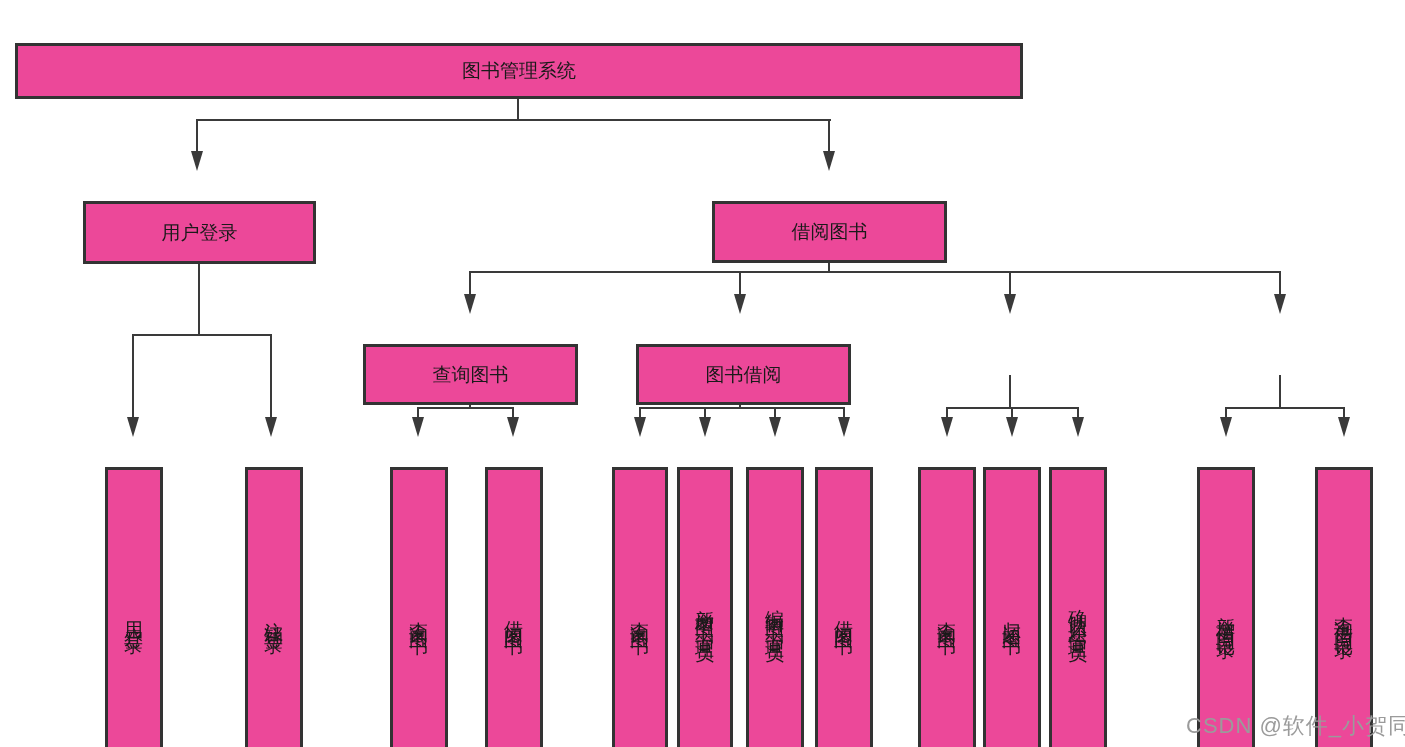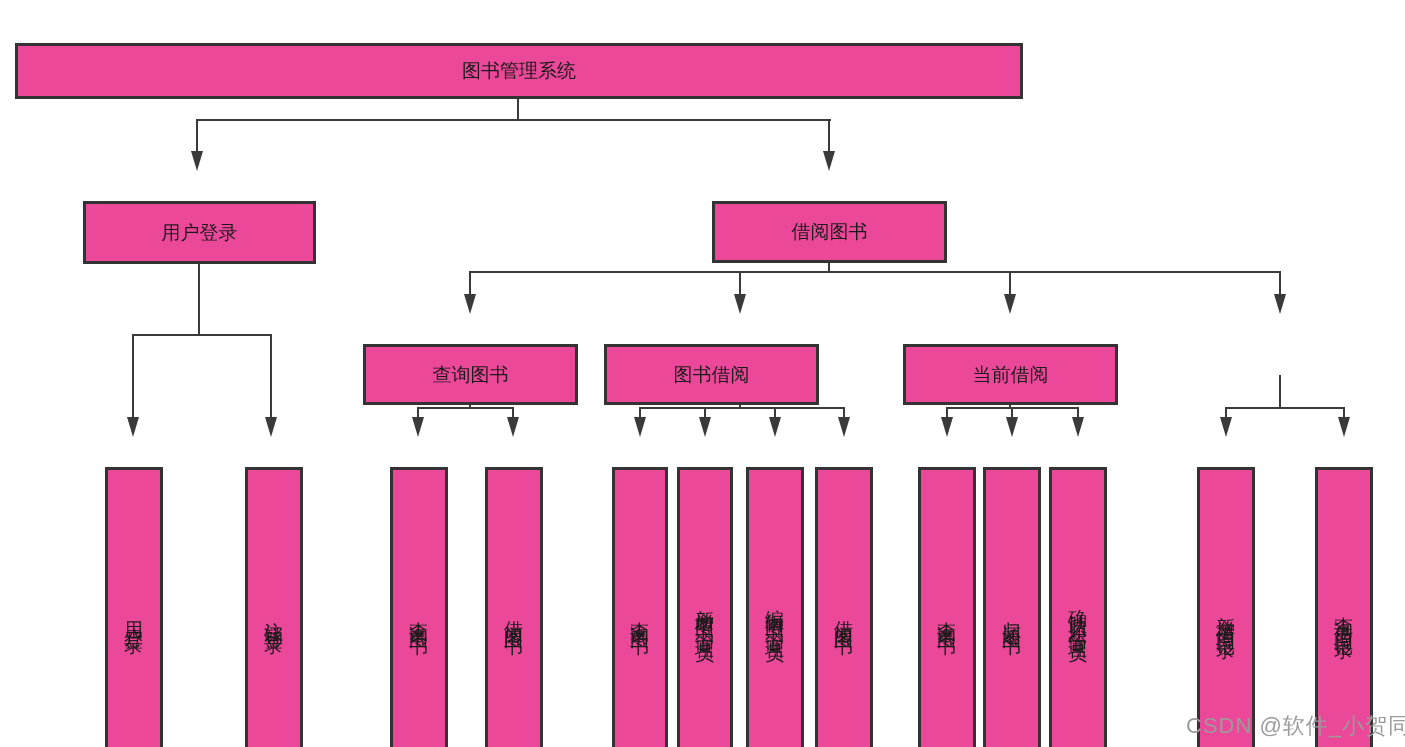--- a/index.html
+++ b/index.html
@@ -121,23 +121,22 @@
   <div class="arrow" style="left:1338px;top:417px"></div>
 
   <div class="box" style="left:15px;top:13px;width:1008px;height:56px">图书管理系统</div>
 
   <div class="box" style="left:83px;top:171px;width:233px;height:63px">用户登录</div>
 
   <div class="box" style="left:712px;top:171px;width:235px;height:62px">借阅图书</div>
 
   <div class="box" style="left:363px;top:314px;width:215px;height:61px">查询图书</div>
 
-  <div class="box" style="left:604px;top:314px;width:215px;height:61px">图书借阅</div>
+  <div class="box" style="left:636px;top:314px;width:215px;height:61px">图书借阅</div>
 
-  <div class="box" style="left:903px;top:314px;width:215px;height:61px">当前借阅</div>
 
 
   <div class="box vbox" style="left:105px;top:437px;width:58px;height:298px">用户登录</div>
 
   <div class="box vbox" style="left:245px;top:437px;width:58px;height:298px">注销登录</div>
 
   <div class="box vbox" style="left:390px;top:437px;width:58px;height:298px">查询图书</div>
 
   <div class="box vbox" style="left:485px;top:437px;width:58px;height:298px">借阅图书</div>
 

